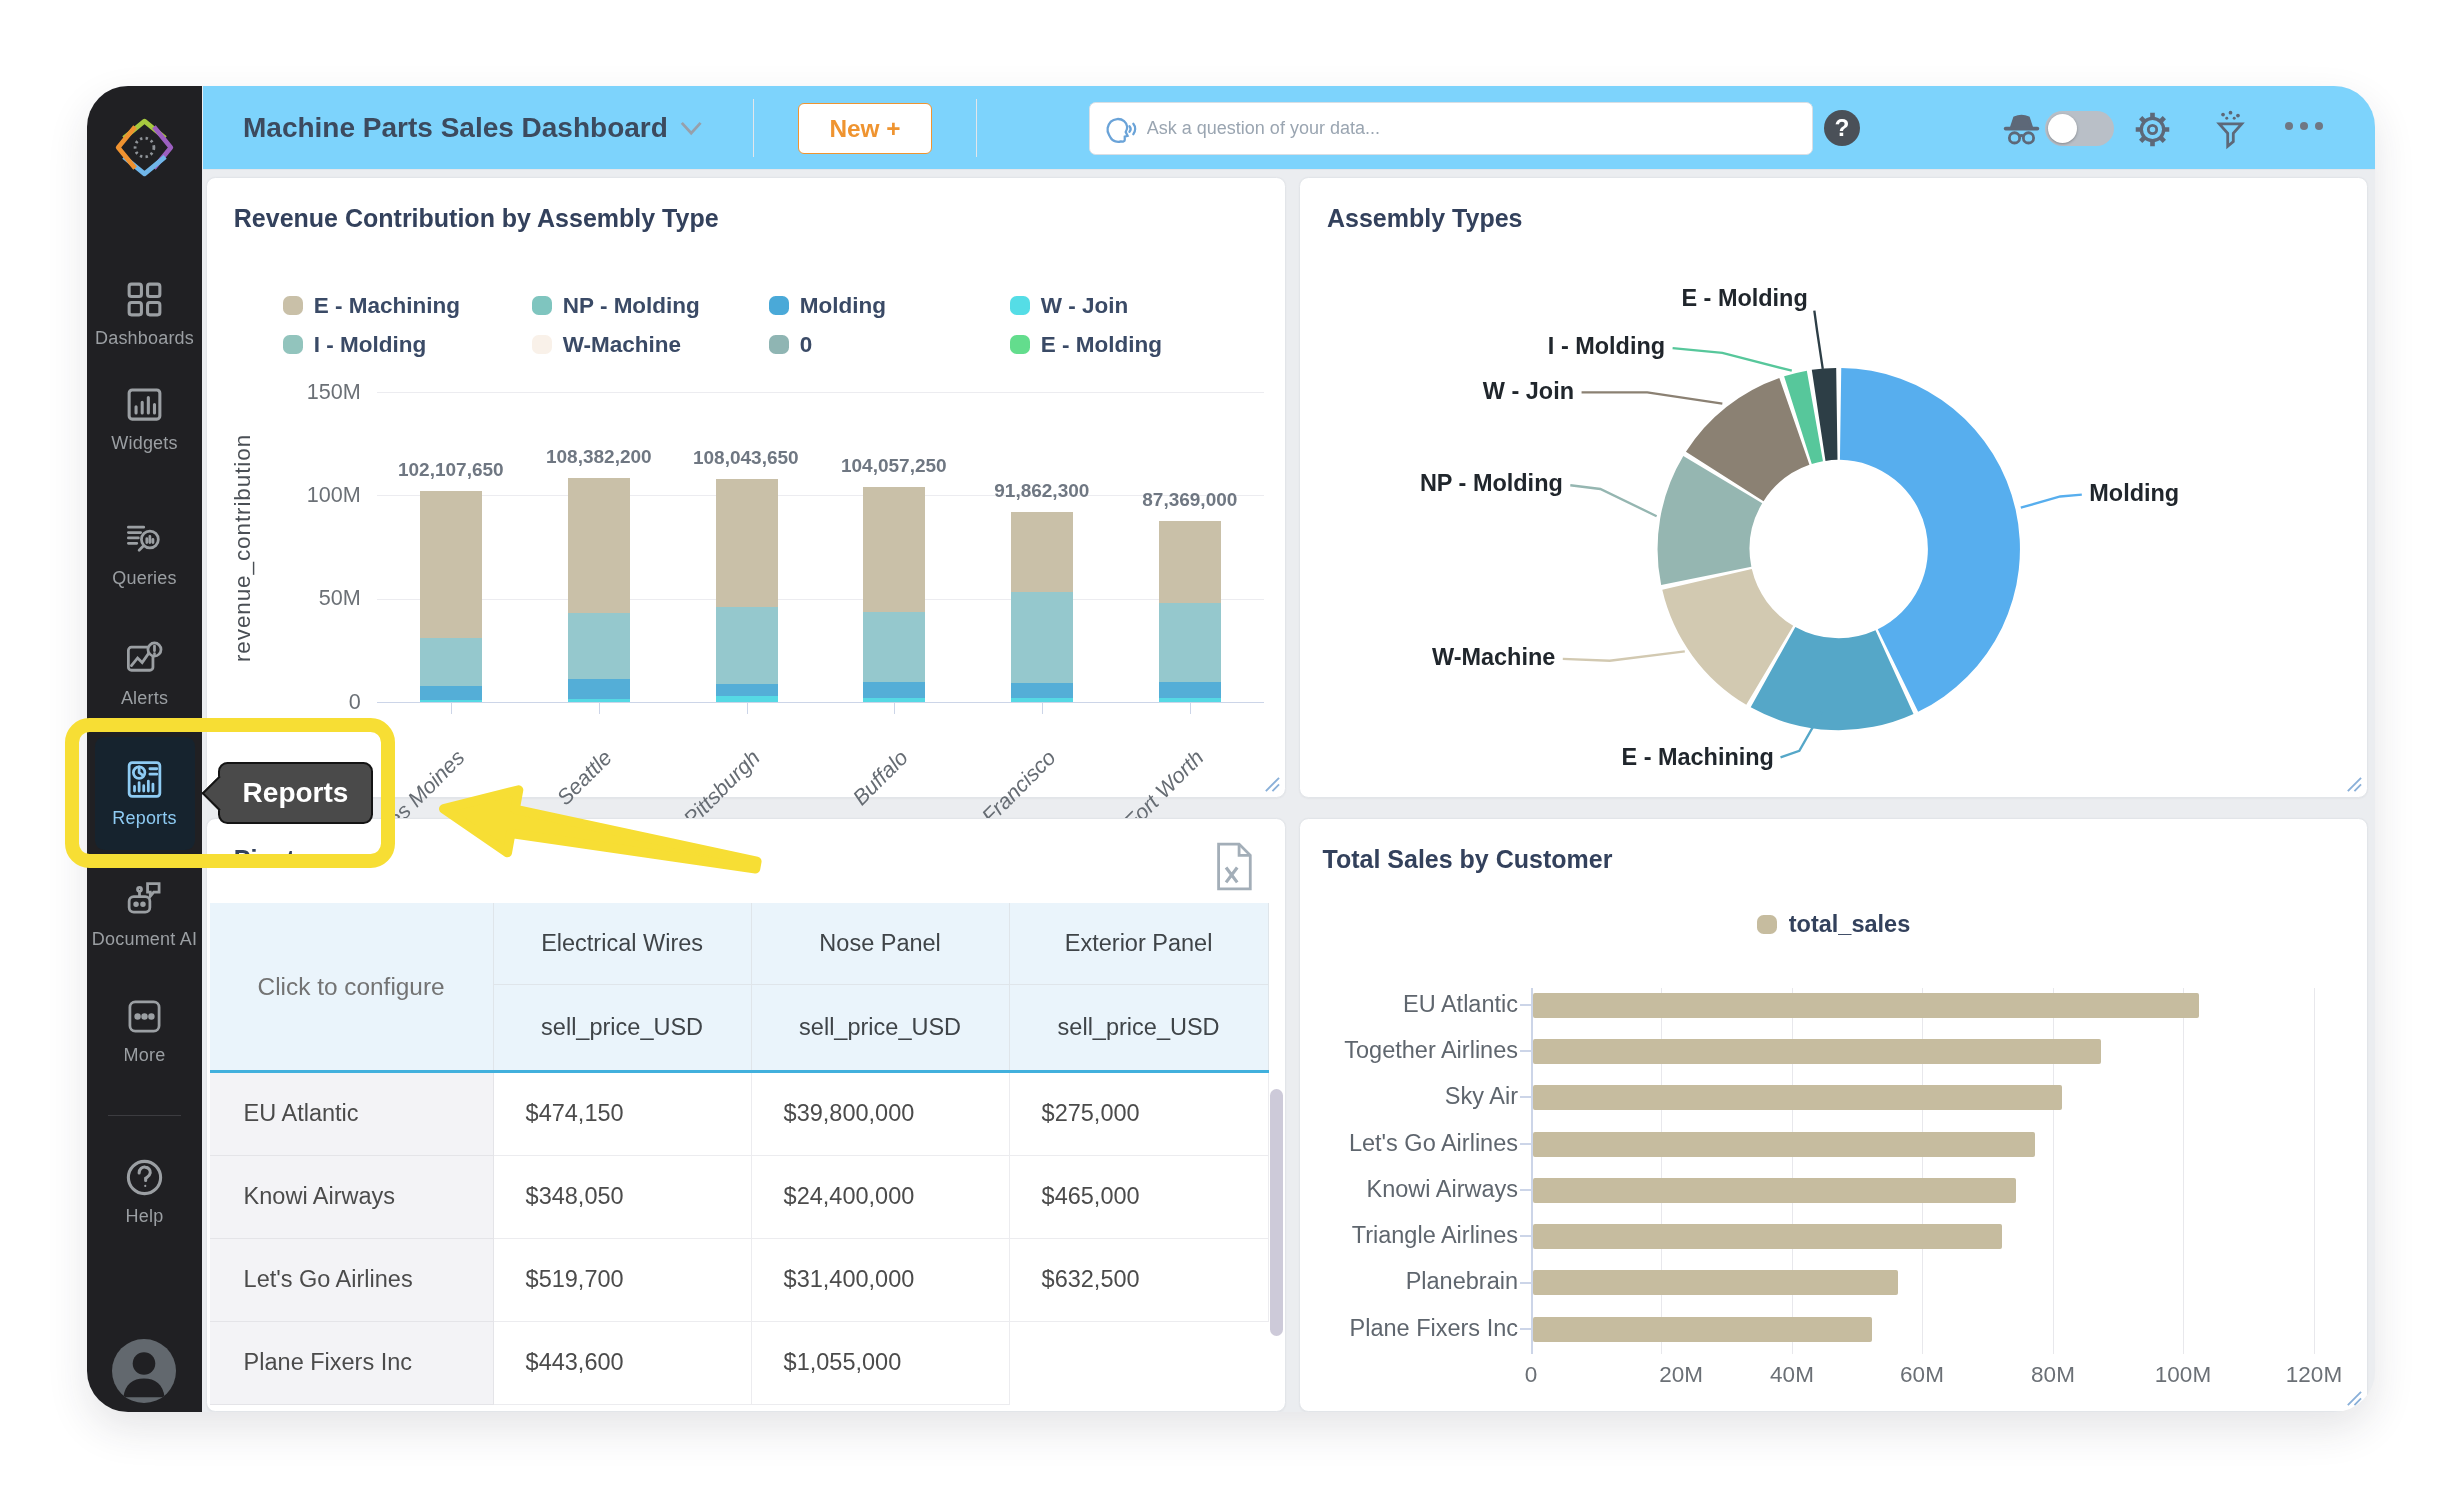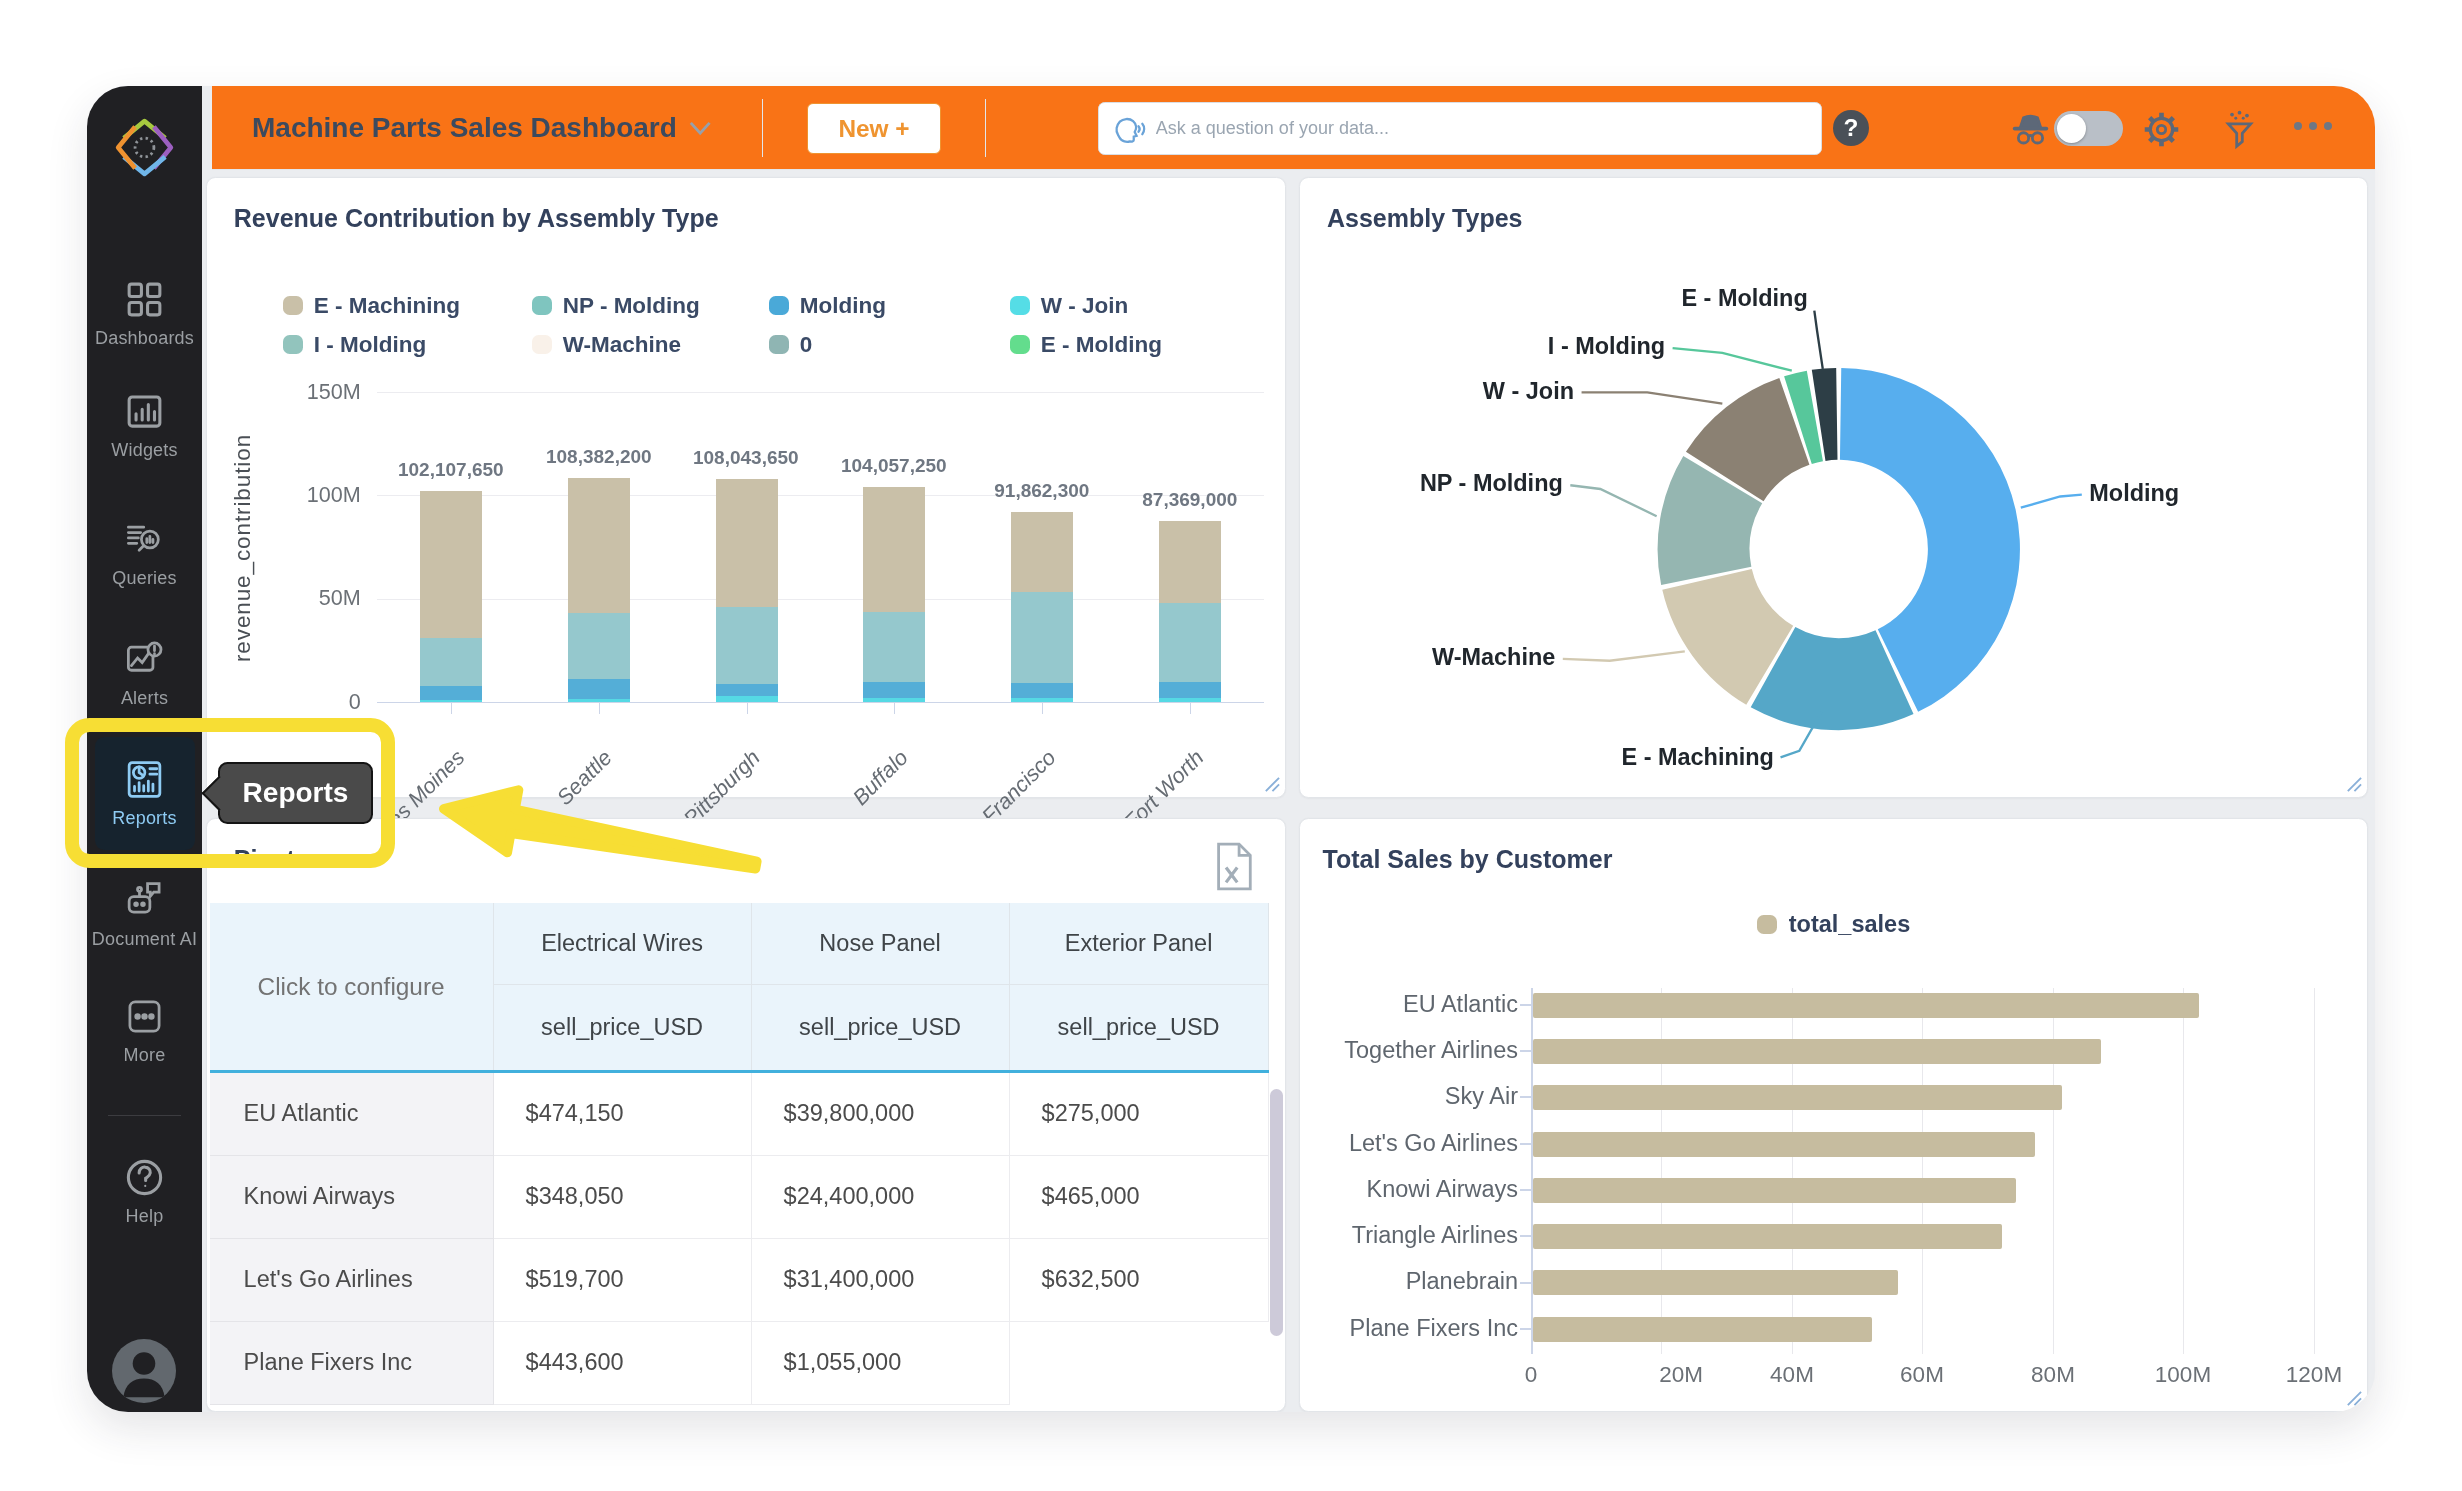--- a/index.html
+++ b/index.html
@@ -16,21 +16,21 @@
                gap: 6.6px; color: #9b9fa3; cursor: pointer; }
   .side-item .lbl { font-size: 18px; letter-spacing: 0.2px; }
   .side-item svg { width: 43px; height: 43px; }
   .side-item.active { left: 7.5px; width: 100px; height: 113px; background: #16232e; border-radius: 9.4px;
                       color: #8ecbf3; justify-content: center; }
   .side-divider { position: absolute; left: 20.7px; top: 1029px; width: 73px; height: 0.9px; background: #3c3c40; }
   .avatar { position: absolute; left: 25px; top: 1253px; width: 64px; height: 64px; border-radius: 50%;
             background: #62686e; overflow: hidden; cursor: pointer; }
 
   
-  .topbar { position: absolute; left: 125px; top: 0; width: 2173px; height: 84px; background: #f97316;
+  .topbar { position: absolute; left: 116px; top: 0; width: 2173px; height: 84px; background: #7dd3fc;
             border-bottom: 0.9px solid #e3e6ea; }
   .tb-title { position: absolute; left: 40px; top: 0; height: 84px; display: flex; align-items: center; gap: 11.3px;
               font-size: 28px; font-weight: bold; color: #3c4a5e; cursor: pointer; }
   .tb-divider { position: absolute; top: 13px; height: 58px; width: 0.9px; background: #e3e6ea; }
   .new-btn { position: absolute; left: 595px; top: 17px; width: 134px; height: 51px; border: 1.9px solid #ef9430;
              border-radius: 6px; background: #fff; color: #ef9430; font-size: 24.4px; font-weight: bold; cursor: pointer; }
   .search { position: absolute; left: 886px; top: 16px; width: 724px; height: 53px; border: 1.9px solid #d9dee4;
             border-radius: 6.6px; background: #fff; display: flex; align-items: center; }
   .search input { border: 0; outline: none; flex: 1; font-size: 18px; color: #5a6470; font-family: "Liberation Sans", sans-serif; }
   .search input::placeholder { color: #9aa5b1; }
@@ -141,21 +141,21 @@
             <svg viewBox="0 0 56 56">
               <g fill="none" stroke="currentColor" stroke-width="4">
                 <rect x="8" y="8" width="16" height="16" rx="3"></rect>
                 <rect x="32" y="8" width="16" height="16" rx="3"></rect>
                 <rect x="8" y="32" width="16" height="16" rx="3"></rect>
                 <rect x="32" y="32" width="16" height="16" rx="3"></rect>
               </g>
             </svg>
             <span class="lbl">Dashboards</span>
           </div>
-          <div class="side-item" style="top: 304px; justify-content: space-between;">
+          <div class="side-item" style="top: 297px; justify-content: space-between;">
             <svg viewBox="0 0 56 56">
               <g fill="none" stroke="currentColor" stroke-width="4" stroke-linecap="round">
                 <rect x="8" y="9" width="40" height="38" rx="4"></rect>
                 <path d="M17 39v-8M25 39v-14M33 39v-20M41 39v-11"></path>
               </g>
             </svg>
             <span class="lbl">Widgets</span>
           </div>
           <div class="side-item" style="top: 432px;">
             <svg viewBox="0 0 56 56">

